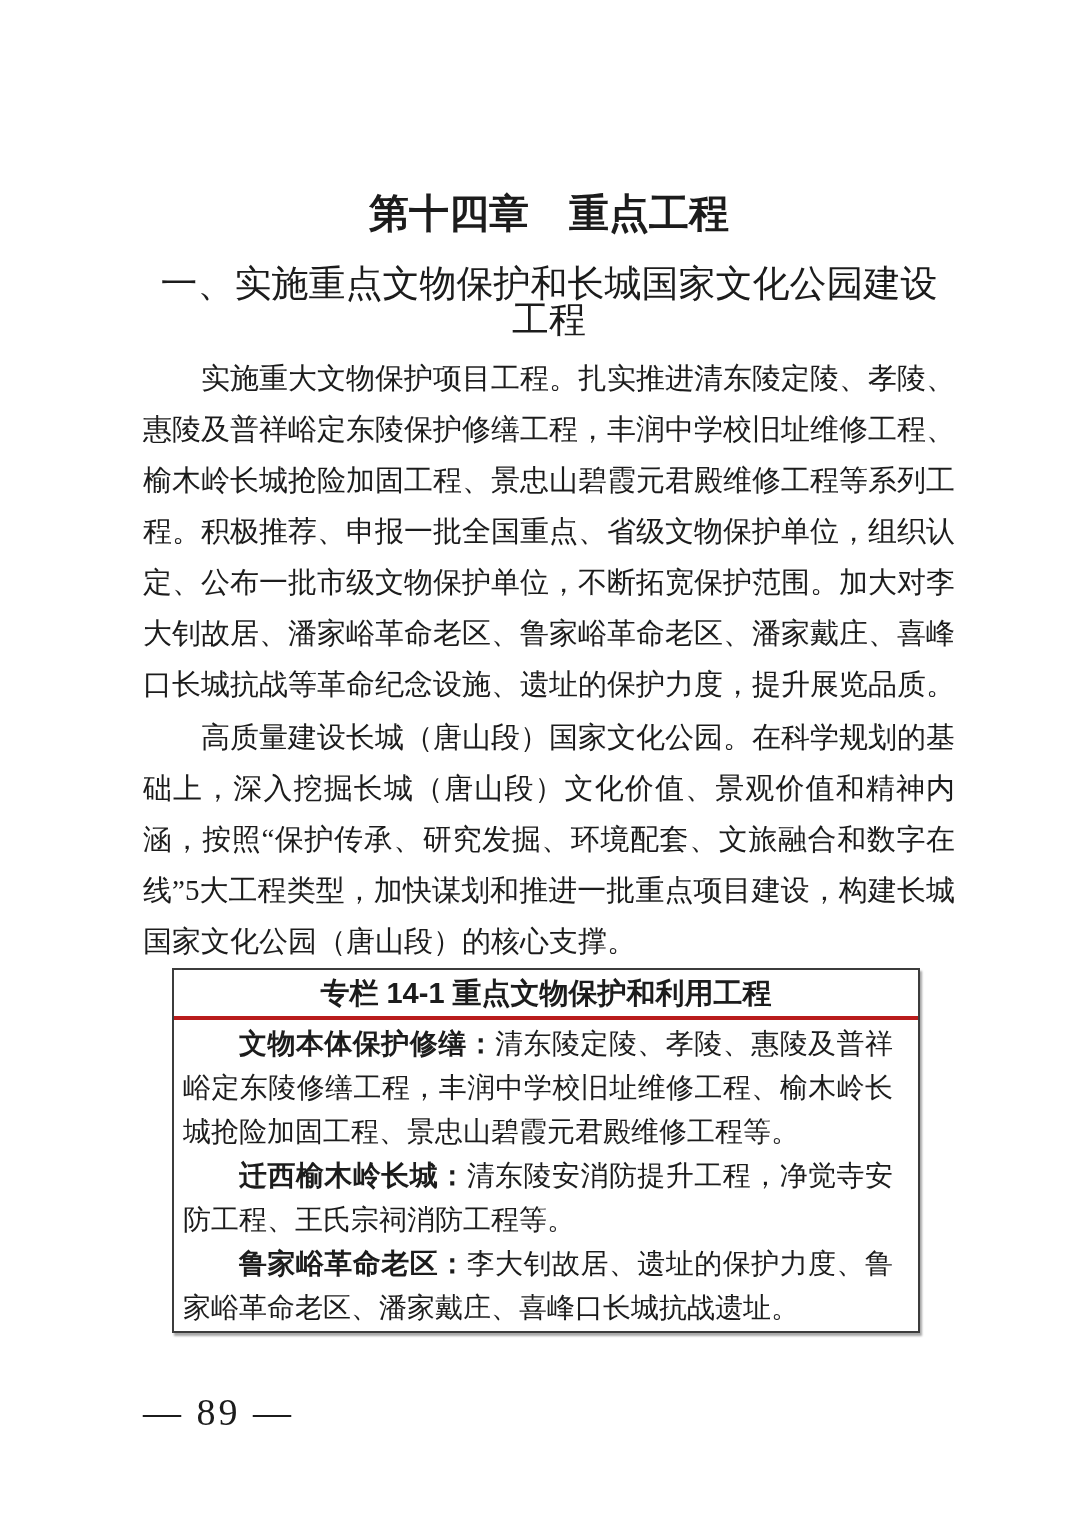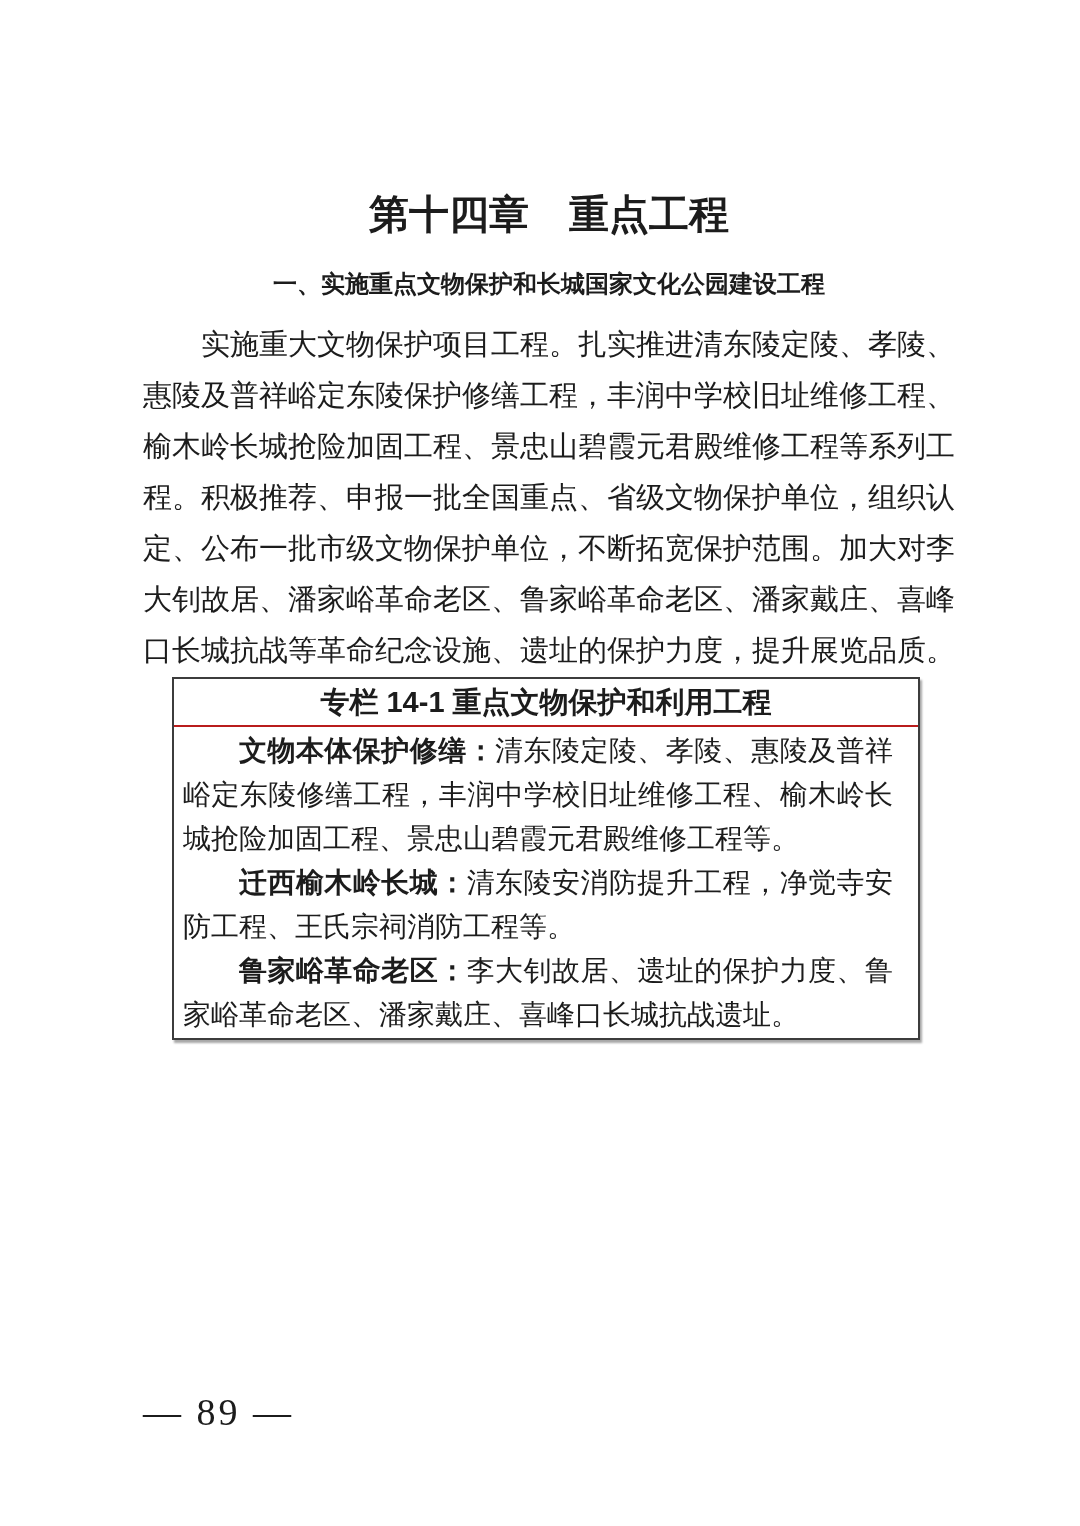--- a/index.html
+++ b/index.html
@@ -16,61 +16,62 @@
     color: #1c1c1c;
   }
   .page {
     position: absolute;
     left: 143px;
     top: 0;
     width: 812px;
   }
   .chapter-title {
     margin: 190px 0 0 0;
-    font-family: Liberation Sans, sans-serif;
+    font-family: Liberation Serif, serif;
     font-weight: bold;
     font-size: 40px;
     line-height: 48px;
     text-align: center;
     white-space: pre;
   }
   .section-heading {
     margin: 28px 0 0 0;
     font-family: "Liberation Sans", sans-serif;
-    font-weight: bold;
-    font-size: 24px;
+    font-weight: normal;
+    font-size: 37px;
     line-height: 36px;
     text-align: center;
   }
   .body-para {
     margin: 0;
     font-size: 29px;
     line-height: 51px;
     text-align: justify;
     text-indent: 2em;
   }
   .body-para.first {
     margin-top: 17px;
+    font-family: Liberation Mono, monospace;
   }
   .column-box {
     box-sizing: border-box;
     margin: 1px 0 0 29px;
     width: 748px;
     border: 2px solid #3c3c3c;
     box-shadow: 2px 3px 2px #a8a8a8;
     background: #ffffff;
   }
   .column-box-header {
     font-family: "Liberation Sans", sans-serif;
     font-weight: bold;
     font-size: 29px;
     line-height: 44px;
     padding: 1px 0;
     text-align: center;
-    border-bottom: 2px solid #b91c1c;
+    border-bottom: 4px solid #b91c1c;
   }
   .column-box-body {
     padding: 2px 25px 1px 9px;
   }
   .box-item {
     margin: 0;
     font-size: 28px;
     line-height: 44px;
     text-align: justify;
     text-indent: 2em;
@@ -92,20 +93,21 @@
 <body>
 
 <div class="page">
 
   <h1 class="chapter-title">第十四章　重点工程</h1>
 
   <h2 class="section-heading">一、实施重点文物保护和长城国家文化公园建设工程</h2>
 
   <p class="body-para first">实施重大文物保护项目工程。扎实推进清东陵定陵、孝陵、惠陵及普祥峪定东陵保护修缮工程，丰润中学校旧址维修工程、榆木岭长城抢险加固工程、景忠山碧霞元君殿维修工程等系列工程。积极推荐、申报一批全国重点、省级文物保护单位，组织认定、公布一批市级文物保护单位，不断拓宽保护范围。加大对李大钊故居、潘家峪革命老区、鲁家峪革命老区、潘家戴庄、喜峰口长城抗战等革命纪念设施、遗址的保护力度，提升展览品质。</p>
 
+  <p class="body-para">高质量建设长城（唐山段）国家文化公园。在科学规划的基础上，深入挖掘长城（唐山段）文化价值、景观价值和精神内涵，按照“保护传承、研究发掘、环境配套、文旅融合和数字在线”5大工程类型，加快谋划和推进一批重点项目建设，构建长城国家文化公园（唐山段）的核心支撑。</p>
 
   <div class="column-box">
     <div class="column-box-header">专栏 14-1 重点文物保护和利用工程</div>
     <div class="column-box-body">
       <p class="box-item"><span class="label">文物本体保护修缮：</span><span>清东陵定陵、孝陵、惠陵及普祥峪定东陵修缮工程，丰润中学校旧址维修工程、榆木岭长城抢险加固工程、景忠山碧霞元君殿维修工程等。</span></p>
       <p class="box-item"><span class="label">迁西榆木岭长城：</span><span>清东陵安消防提升工程，净觉寺安防工程、王氏宗祠消防工程等。</span></p>
       <p class="box-item"><span class="label">鲁家峪革命老区：</span><span>李大钊故居、遗址的保护力度、鲁家峪革命老区、潘家戴庄、喜峰口长城抗战遗址。</span></p>
     </div>
   </div>
 

